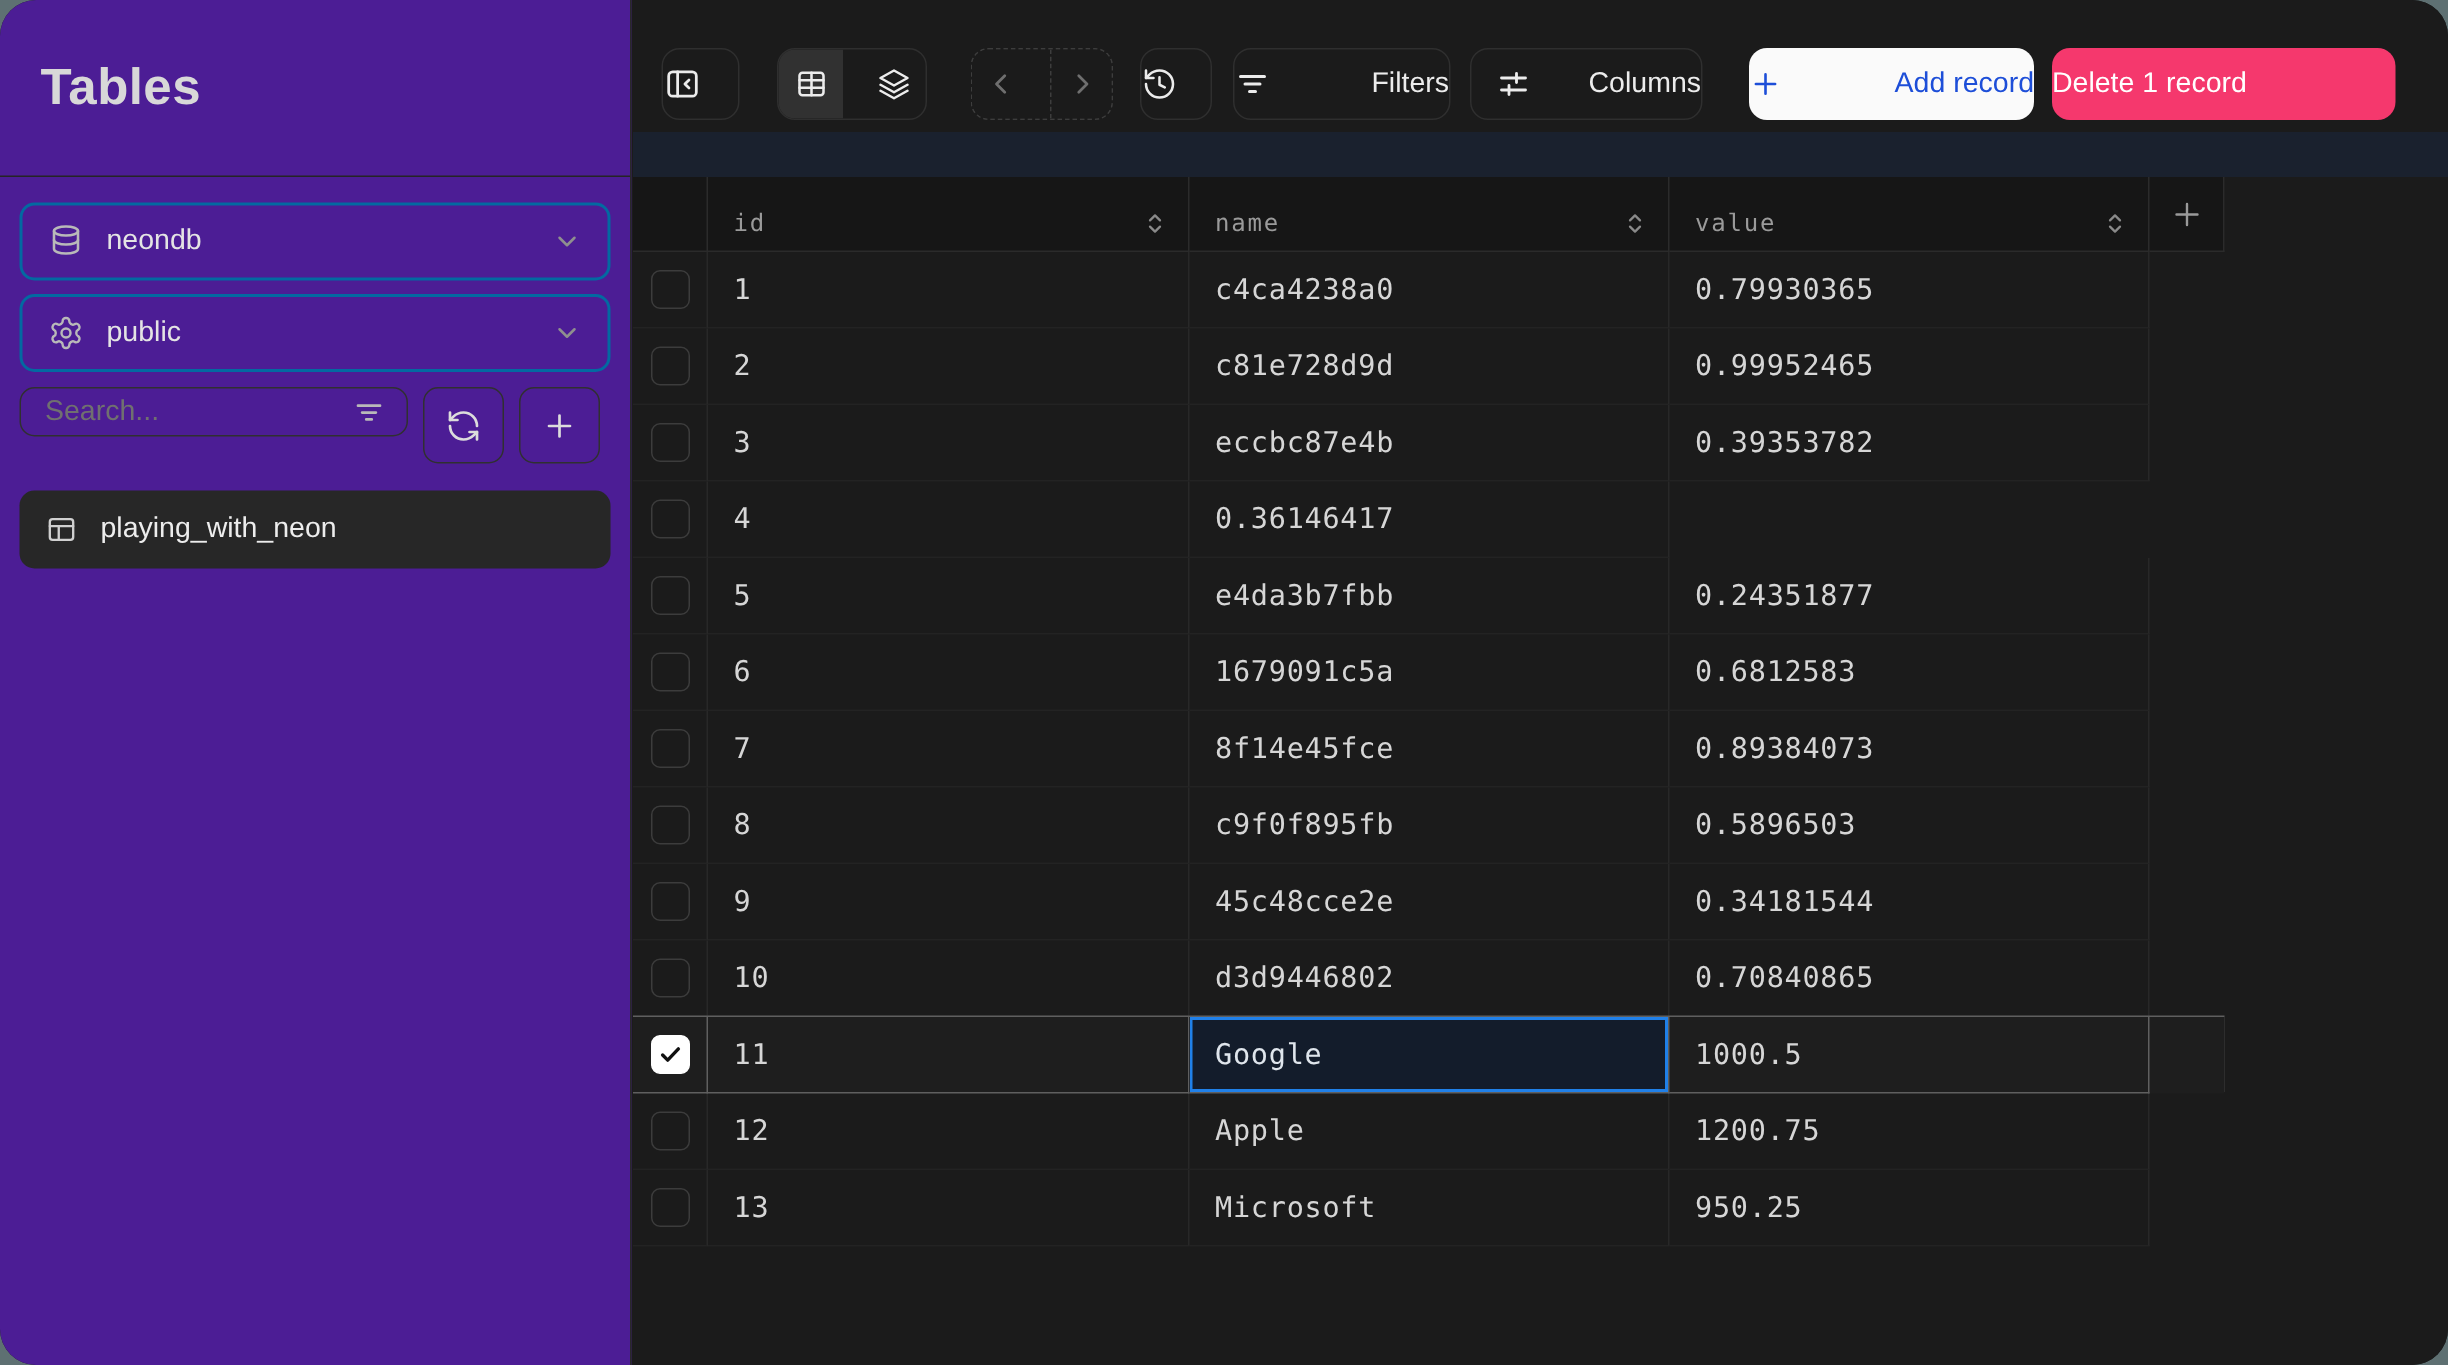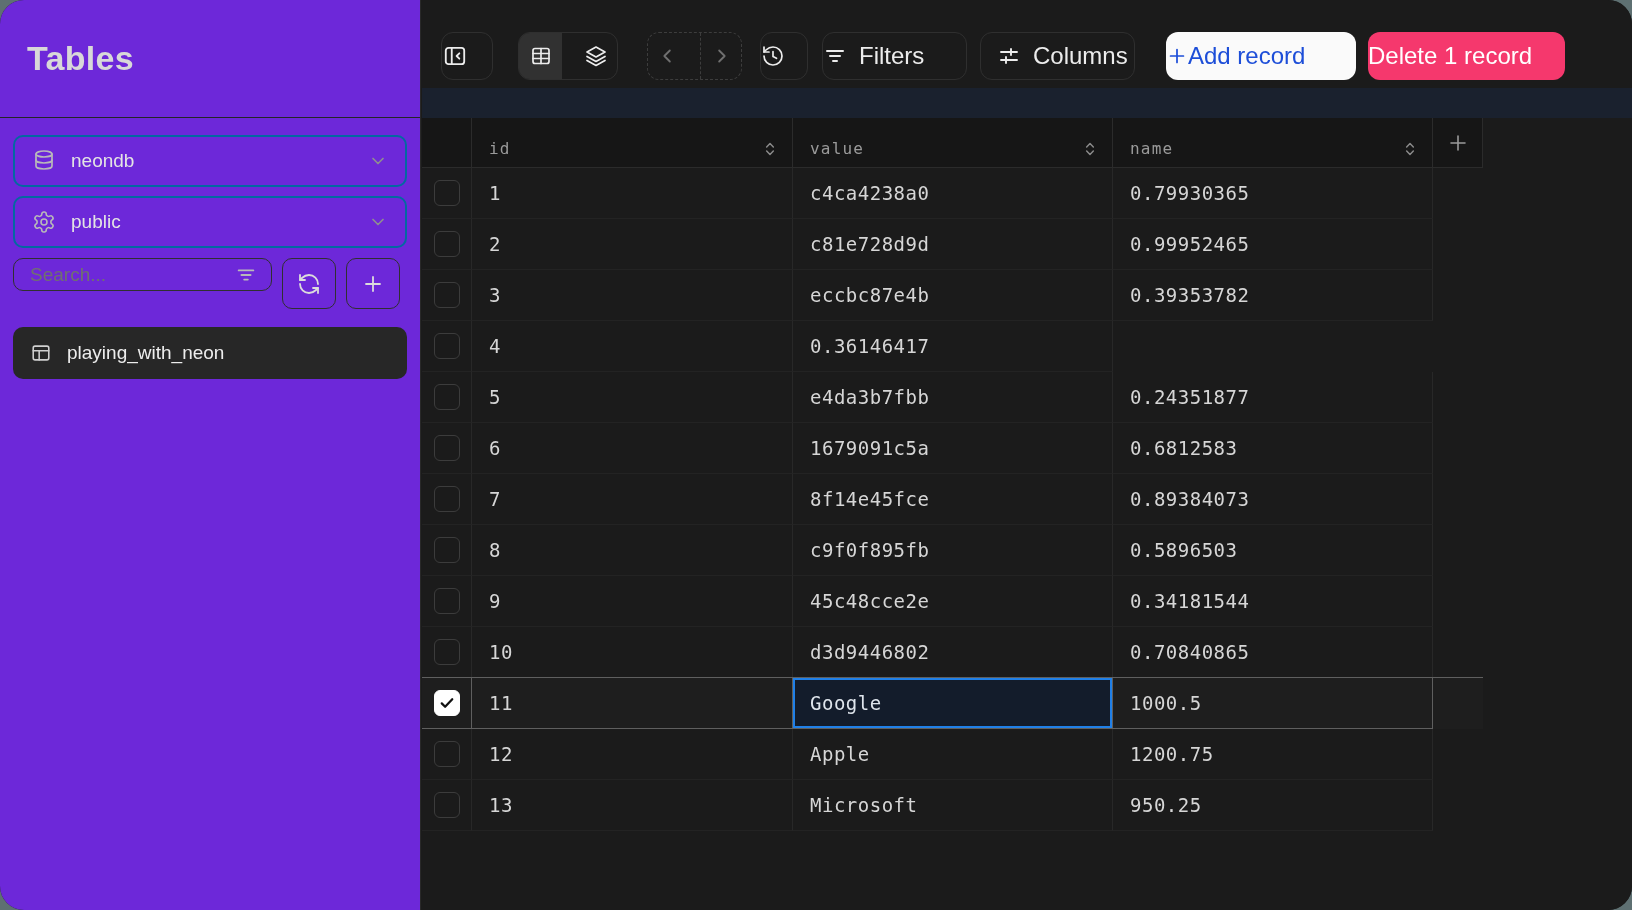--- a/index.html
+++ b/index.html
@@ -13,21 +13,21 @@
     position:absolute; inset:0;
     background:#1b1b1b;
     border-radius:24px;
     overflow:hidden;
   }
   svg { display:block; }
 
   
   .sidebar {
     position:absolute; left:0; top:0; bottom:0; width:421px;
-    background:#6d28d9;
+    background:#4c1d95;
     border-right:1px solid #292929;
   }
   .sidebar-header {
     height:118px; border-bottom:1px solid #252525;
     display:flex; align-items:center; padding-left:27px;
   }
   .sidebar-title {
     font-size:34px; font-weight:700; color:#d8d8d8; letter-spacing:.3px;
   }
   .sidebar-body { padding:17px 13px 0 13px; }
@@ -59,36 +59,36 @@
     display:flex; align-items:center; padding:0 17px; gap:15px;
     color:#ededed; font-size:19px; font-weight:500; cursor:pointer;
   }
   .table-item .icon-dim { color:#d0d0d0; }
 
   
   .main { position:absolute; left:422px; top:0; right:0; bottom:0; background:#1b1b1b; }
   .tbtn {
     position:absolute; top:32px; height:48px;
     border:1px solid #2f2f2f; border-radius:12px;
-    display:flex; align-items:center; justify-content:flex-start;
+    display:flex; align-items:center; justify-content:space-between;
     color:#ececec; background:transparent; cursor:pointer;
-    font-size:24px; gap:12px; font-family:"Liberation Sans",sans-serif;
+    font-size:19px; gap:12px; font-family:"Liberation Sans",sans-serif;
   }
   .btn-collapse { left:19px; width:52px; }
   .seg { left:96px; width:100px; padding:0; overflow:hidden; }
   .seg-cell { width:50px; height:100%; display:flex; align-items:center; justify-content:center; }
   .seg-cell.active { background:#313131; }
   .pager { left:225px; width:95px; border-style:dashed; border-color:#3d3d3d; padding:0; overflow:hidden; }
   .pager-cell { width:47px; height:100%; display:flex; align-items:center; justify-content:center; color:#6f6f6f; }
   .pager-cell + .pager-cell { border-left:1px dashed #3d3d3d; }
   .btn-history { left:338px; width:48px; }
   .btn-filters { left:400px; width:145px; }
   .btn-columns { left:558px; width:155px;padding-left:16px; }
   .btn-add { left:744px; width:190px; background:#fafafa; border:none; color:#1d4ed8; font-weight:500; gap:0; }
-  .btn-delete { left:946px; width:197px; background:var(--danger-pink,#f5386d); border:none; color:#ffffff; font-weight:500; }
+  .btn-delete { left:946px; width:229px; background:var(--danger-pink,#f5386d); border:none; color:#ffffff; font-weight:500; }
 
   .strip { position:absolute; top:88px; left:0; right:0; height:30px; background:var(--selection-navy,#1a212e); }
 
   
   .grid { position:absolute; top:118px; left:0; }
   .grid-header { display:flex; height:50px; background:#161616; }
   .hcell {
     display:flex; align-items:center;
     border-right:1px solid #2b2b2b; border-bottom:1px solid #2b2b2b;
     font-family:"DejaVu Sans Mono", monospace;
@@ -315,38 +315,38 @@
         <div class="hcell hc-check"></div>
         <div class="hcell hc-id">
           <span>id</span>
           <span class="sort">
             <svg width="20" height="20" viewBox="0 0 24 24" fill="none" stroke="currentColor" stroke-width="1.8" stroke-linecap="round" stroke-linejoin="round">
                 <path d="m8 9.5 4-4 4 4"></path>
                 <path d="m8 14.5 4 4 4-4"></path>
               </svg>
           </span>
         </div>
+        <div class="hcell hc-name">
+          <span>name</span>
+          <span class="sort">
+            <svg width="20" height="20" viewBox="0 0 24 24" fill="none" stroke="currentColor" stroke-width="1.8" stroke-linecap="round" stroke-linejoin="round">
+                <path d="m8 9.5 4-4 4 4"></path>
+                <path d="m8 14.5 4 4 4-4"></path>
+              </svg>
+          </span>
+        </div>
         <div class="hcell hc-value">
           <span>value</span>
           <span class="sort">
             <svg width="20" height="20" viewBox="0 0 24 24" fill="none" stroke="currentColor" stroke-width="1.8" stroke-linecap="round" stroke-linejoin="round">
                 <path d="m8 9.5 4-4 4 4"></path>
                 <path d="m8 14.5 4 4 4-4"></path>
               </svg>
           </span>
         </div>
-        <div class="hcell hc-name">
-          <span>name</span>
-          <span class="sort">
-            <svg width="20" height="20" viewBox="0 0 24 24" fill="none" stroke="currentColor" stroke-width="1.8" stroke-linecap="round" stroke-linejoin="round">
-                <path d="m8 9.5 4-4 4 4"></path>
-                <path d="m8 14.5 4 4 4-4"></path>
-              </svg>
-          </span>
-        </div>
         <div class="hcell hc-plus">
           <span>
             <svg width="24" height="24" viewBox="0 0 24 24" fill="none" stroke="currentColor" stroke-width="1.6" stroke-linecap="round">
                 <path d="M12 5v14M5 12h14"></path>
               </svg>
           </span>
         </div>
       </div>
       <div>
           <div class="row">

